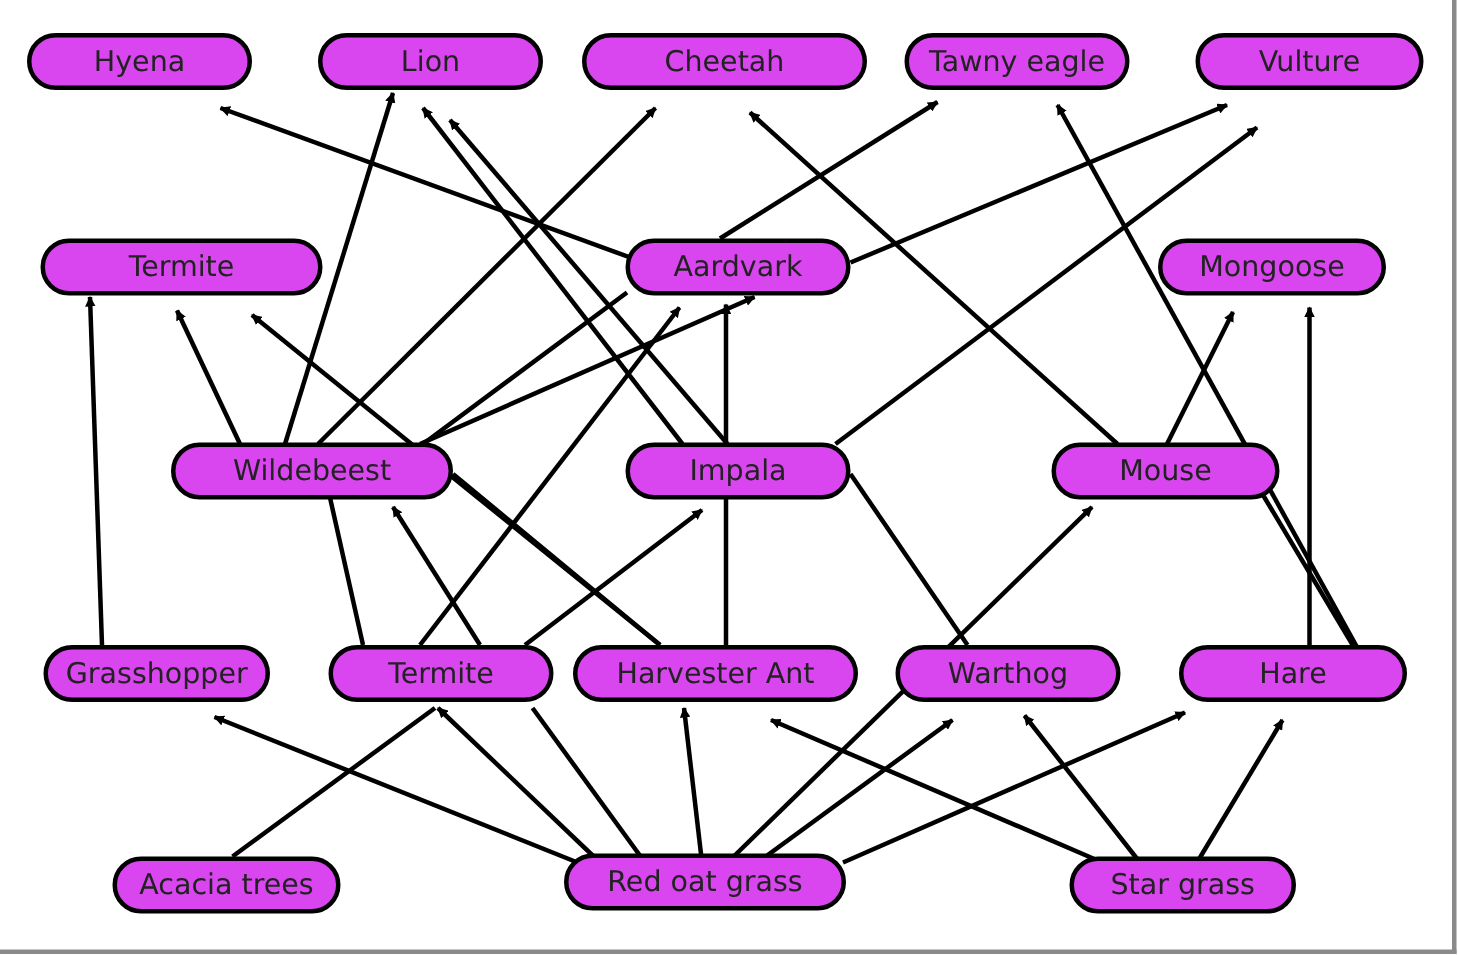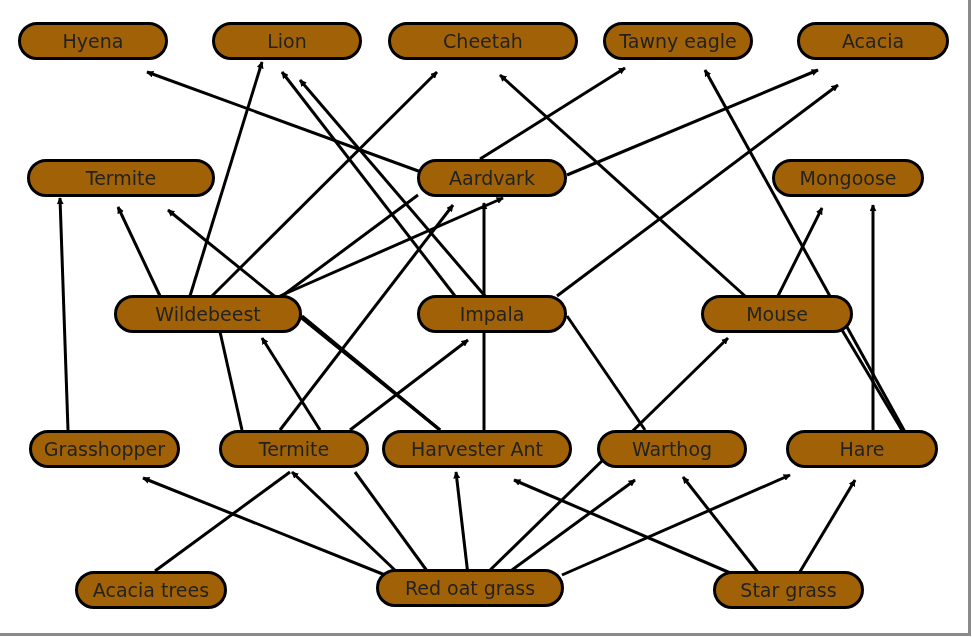--- a/index.html
+++ b/index.html
@@ -1,19 +1,19 @@
 <!DOCTYPE html>
 <html><head>
 <meta charset="utf-8">
 <style>
   html, body { margin: 0; padding: 0; background: #ffffff; }
   body { width: 972px; height: 637px; position: relative; overflow: hidden; font-family: "DejaVu Sans", sans-serif; }
   .frame { position: absolute; left: 0; top: 0; width: 968px; height: 633px; border-right: 3px solid #8a8a8a; border-bottom: 3px solid #8a8a8a; }
   svg { position: absolute; left: 0; top: 0; }
-  .node { position: absolute; height: 38px; border: 3px solid #000; border-radius: 20px; background: #a16207; box-sizing: border-box; display: flex; align-items: center; justify-content: center; font-size: 19px; color: #222; white-space: nowrap; }
+  .node { position: absolute; height: 38px; border: 3px solid #000; border-radius: 20px; background: #d946ef; box-sizing: border-box; display: flex; align-items: center; justify-content: center; font-size: 19px; color: #222; white-space: nowrap; }
 </style>
 </head>
 <body>
 
 <div class="frame"></div>
 
 <svg width="972" height="637">
   <defs>
     <marker id="ah" viewBox="0 0 10 10" refX="9" refY="5" markerWidth="7" markerHeight="7" orient="auto" markerUnits="userSpaceOnUse">
       <path d="M0,0 L10,5 L0,10 z" fill="#000"></path>
@@ -56,21 +56,21 @@
       <line x1="567" y1="316" x2="645" y2="430"></line>
       <line x1="842" y1="330" x2="903" y2="432"></line>
       <line x1="418" y1="195" x2="282" y2="296"></line>
     </g>
 </svg>
 
 <div class="node" style="left:18px;top:22px;width:150px;">Hyena</div>
 <div class="node" style="left:212px;top:22px;width:150px;text-align:center;">Lion</div>
 <div class="node" style="left:388px;top:22px;width:190px;">Cheetah</div>
 <div class="node" style="left:603px;top:22px;width:150px;">Tawny eagle</div>
-<div class="node" style="left:797px;top:22px;width:152px;">Acacia</div>
+<div class="node" style="left:797px;top:22px;width:152px;">Vulture</div>
 
 <div class="node" style="left:27px;top:159px;width:188px;">Termite</div>
 <div class="node" style="left:417px;top:159px;width:150px;">Aardvark</div>
 <div class="node" style="left:772px;top:159px;width:152px;">Mongoose</div>
 
 <div class="node" style="left:114px;top:295px;width:188px;">Wildebeest</div>
 <div class="node" style="left:417px;top:295px;width:150px;">Impala</div>
 <div class="node" style="left:701px;top:295px;width:152px;">Mouse</div>
 
 <div class="node" style="left:29px;top:430px;width:151px;">Grasshopper</div>

